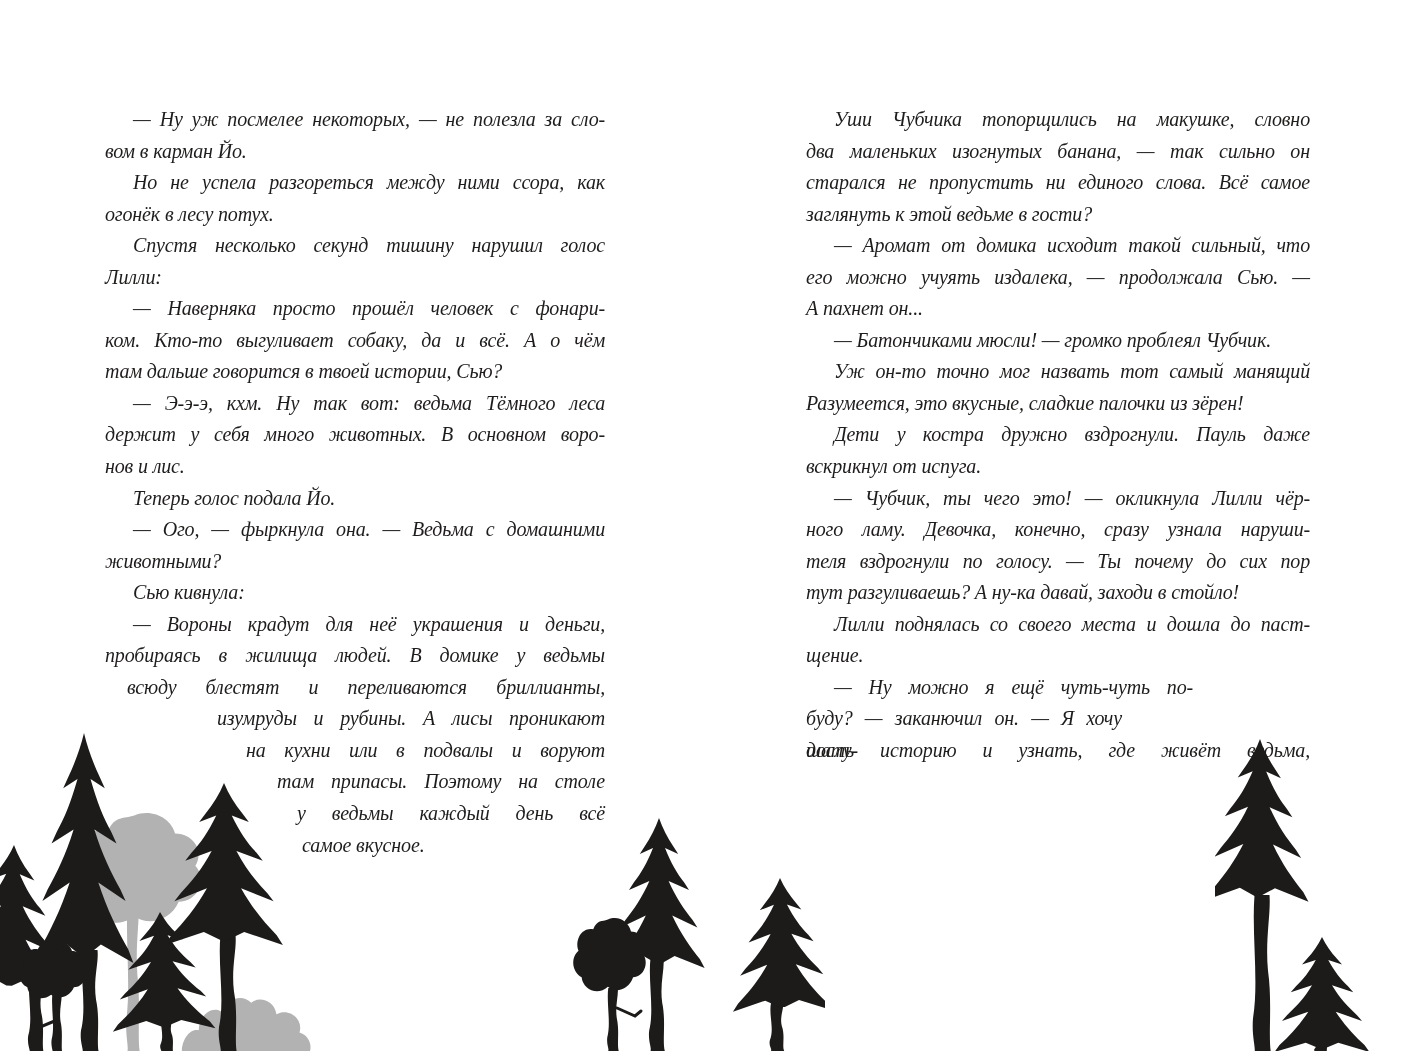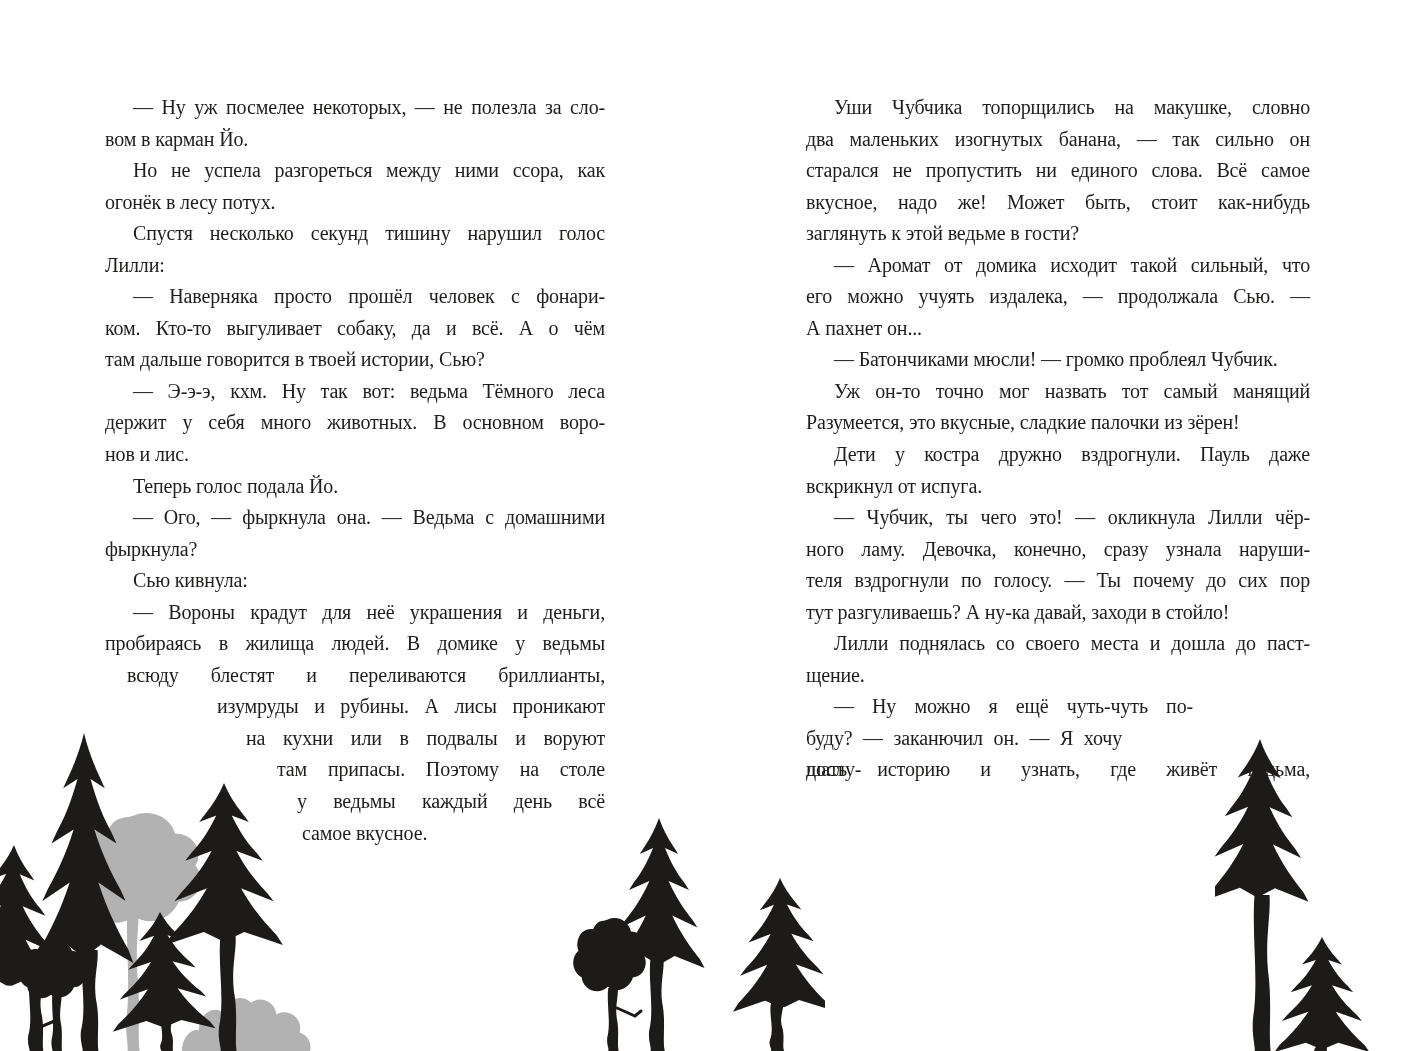--- a/index.html
+++ b/index.html
@@ -1,21 +1,21 @@
 <!DOCTYPE html>
 <html lang="ru"><head>
 <meta charset="utf-8">
 <style>
   html,body{margin:0;padding:0;}
   body{
     width:1410px;height:1051px;position:relative;background:#ffffff;
     font-family:"Liberation Serif","DejaVu Serif",serif;
     color:#1f1d1c;overflow:hidden;
   }
-  .col{position:absolute;top:92px;}
+  .col{position:absolute;top:104px;font-style:italic;}
   .col-left{left:105px;width:500px;}
   .col-right{left:806px;width:504px;}
   .ln{
     display:block;height:31.55px;line-height:31.55px;font-size:20px;
     letter-spacing:-0.15px;
   }
   .j{text-align:justify;text-align-last:justify;}
   .l{text-align:center;text-align-last:left;white-space:nowrap;}
   .ind{text-indent:28px;}
   .art{position:absolute;}
@@ -51,37 +51,36 @@
     <div class="ln j ind">Спустя несколько секунд тишину нарушил голос</div>
     <div class="ln l">Лилли:</div>
     <div class="ln j ind">— Наверняка просто прошёл человек с фонари-</div>
     <div class="ln j">ком. Кто-то выгуливает собаку, да и всё. А о чём</div>
     <div class="ln l">там дальше говорится в твоей истории, Сью?</div>
     <div class="ln j ind">— Э-э-э, кхм. Ну так вот: ведьма Тёмного леса</div>
     <div class="ln j">держит у себя много животных. В основном воро-</div>
     <div class="ln l">нов и лис.</div>
     <div class="ln l ind">Теперь голос подала Йо.</div>
     <div class="ln j ind">— Ого, — фыркнула она. — Ведьма с домашними</div>
-    <div class="ln l">фыркнула?</div>
+    <div class="ln l">животными?</div>
     <div class="ln l ind">Сью кивнула:</div>
     <div class="ln j ind">— Вороны крадут для неё украшения и деньги,</div>
     <div class="ln j">пробираясь в жилища людей. В домике у ведьмы</div>
     <div class="ln j" style="margin-left:22px">всюду блестят и переливаются бриллианты,</div>
     <div class="ln j" style="margin-left:112px">изумруды и рубины. А лисы проникают</div>
     <div class="ln j" style="margin-left:141px">на кухни или в подвалы и воруют</div>
     <div class="ln j" style="margin-left:172px">там припасы. Поэтому на столе</div>
     <div class="ln j" style="margin-left:192px">у ведьмы каждый день всё</div>
     <div class="ln l" style="margin-left:197px">самое вкусное.</div>
   </section>
 
   <section class="col col-right">
     <div class="ln j ind">Уши Чубчика топорщились на макушке, словно</div>
     <div class="ln j">два маленьких изогнутых банана, — так сильно он</div>
     <div class="ln j">старался не пропустить ни единого слова. Всё самое</div>
-    <div class="ln j">вкусное, надо же! Может быть, стоит как-нибудь</div>
     <div class="ln l">заглянуть к этой ведьме в гости?</div>
     <div class="ln j ind">— Аромат от домика исходит такой сильный, что</div>
     <div class="ln j">его можно учуять издалека, — продолжала Сью. —</div>
     <div class="ln l">А пахнет он...</div>
     <div class="ln l ind">— Батончиками мюсли! — громко проблеял Чубчик.</div>
     <div class="ln j ind">Уж он-то точно мог назвать тот самый манящий</div>
     <div class="ln l">Разумеется, это вкусные, сладкие палочки из зёрен!</div>
     <div class="ln j ind">Дети у костра дружно вздрогнули. Пауль даже</div>
     <div class="ln l">вскрикнул от испуга.</div>
     <div class="ln j ind">— Чубчик, ты чего это! — окликнула Лилли чёр-</div>

